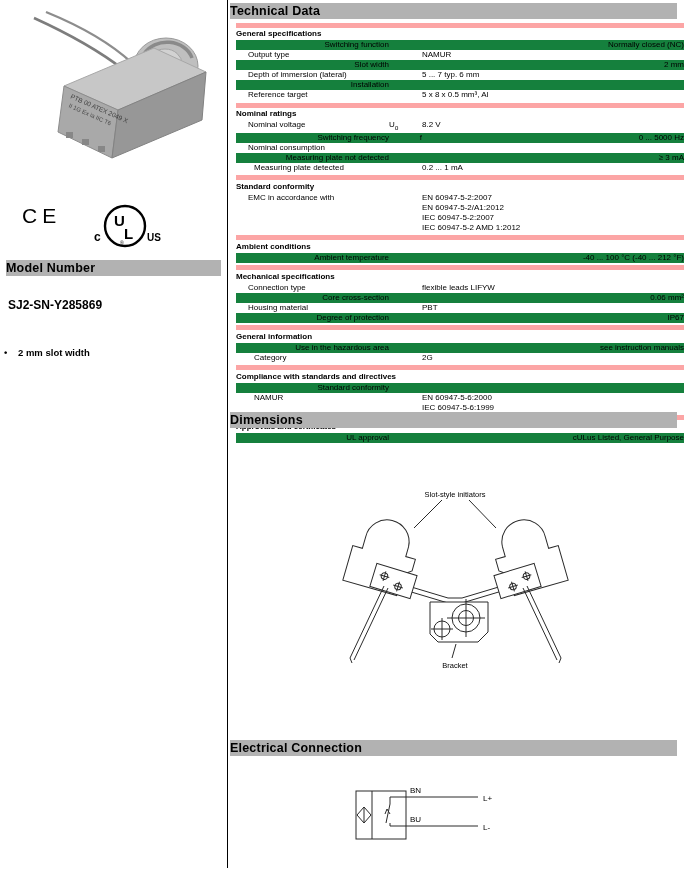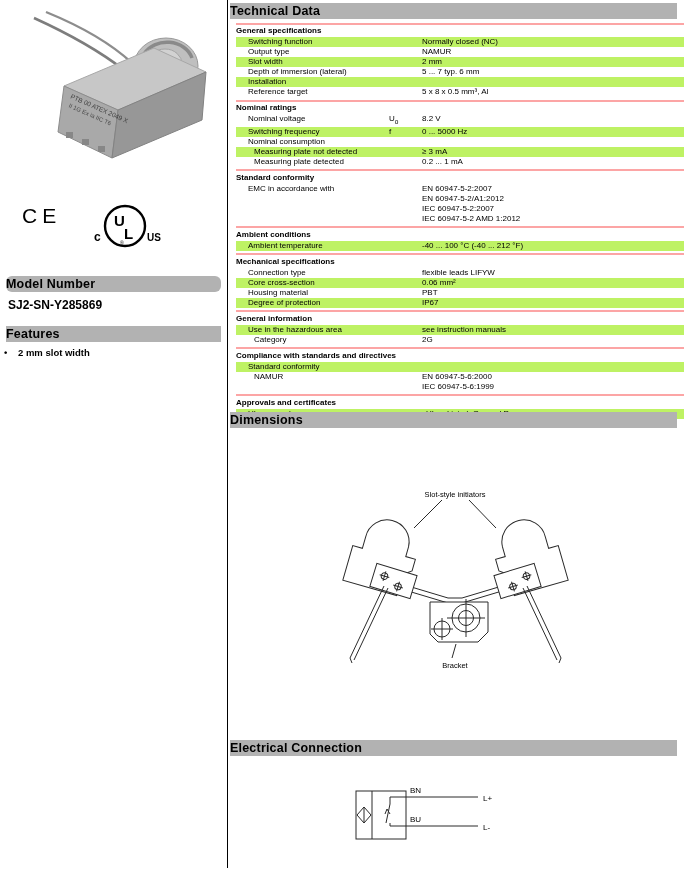--- a/index.html
+++ b/index.html
@@ -4,23 +4,23 @@
 <style>
   html,body{margin:0;padding:0;background:#fff;}
   body{font-family:"Liberation Sans","DejaVu Sans",sans-serif;color:#000;}
   #page{position:relative;width:691px;height:876px;background:#fff;overflow:hidden;}
   .vline{position:absolute;left:227px;top:0;width:1px;height:868px;background:#000;}
   .bar{position:absolute;background:#b2b2b2;font-weight:bold;font-size:12.5px;line-height:16px;height:16px;letter-spacing:.2px;}
   .bar.right{left:230px;width:447px;}
   .bar.left{left:6px;width:215px;}
   
   #spec-table{position:absolute;left:236px;top:20px;width:448px;font-size:8px;line-height:10px;}
-  .sec-h{font-weight:bold;border-top:2px solid #fca5a5;padding:1.5px 0 1px 0;margin-top:2.5px;}
+  .sec-h{font-weight:bold;border-top:5px solid #fca5a5;padding:1.5px 0 1px 0;margin-top:2.5px;}
   .row{display:flex;min-height:10px;}
-  .row.shaded{background:#bef264;}
+  .row.shaded{background:#15803d;text-align:right;}
   .lbl{width:153px;flex:none;box-sizing:border-box;}
   .lbl.i1{padding-left:12px;}
   .lbl.i2{padding-left:18px;}
   .sym{width:33px;flex:none;}
   .val{flex:1;}
   sub{font-size:6.5px;}
   
   #ce-mark{position:absolute;left:22px;top:204px;font-size:21px;letter-spacing:5px;}
   #model-value{position:absolute;left:8px;top:298px;font-size:12px;font-weight:bold;}
   #feature-item{position:absolute;left:4px;top:347px;font-size:9.5px;font-weight:bold;}
@@ -56,24 +56,23 @@
 
   <svg style="position:absolute;left:90px;top:200px;" width="76" height="54" viewBox="0 0 76 54">
     <circle cx="35" cy="26" r="20" fill="none" stroke="#000" stroke-width="2.4"></circle>
     <text x="24" y="26" font-size="15" font-weight="bold">U</text>
     <text x="34" y="39" font-size="15" font-weight="bold">L</text>
     <text x="30" y="45" font-size="5">®</text>
     <text x="4" y="41" font-size="12" font-weight="bold">c</text>
     <text x="57" y="41" font-size="10" font-weight="bold">US</text>
   </svg>
 
-  <div class="bar left" style="top:276px;border-radius:6px;">Model Number</div>
+  <div class="bar left" style="top:260px;">Model Number</div>
   <div id="model-value">SJ2-SN-Y285869</div>
 
-  <div class="bar left" style="top:326px;">Features</div>
   <div id="feature-item">
     <span class="bullet">•</span><span>2 mm slot width</span>
   </div>
 
   <div class="bar right" style="top:3px;">Technical Data</div>
 
   <div id="spec-table">
       <div class="sec-h">General specifications</div>
       <div class="row shaded">
         <span class="lbl i1">Switching function</span>

